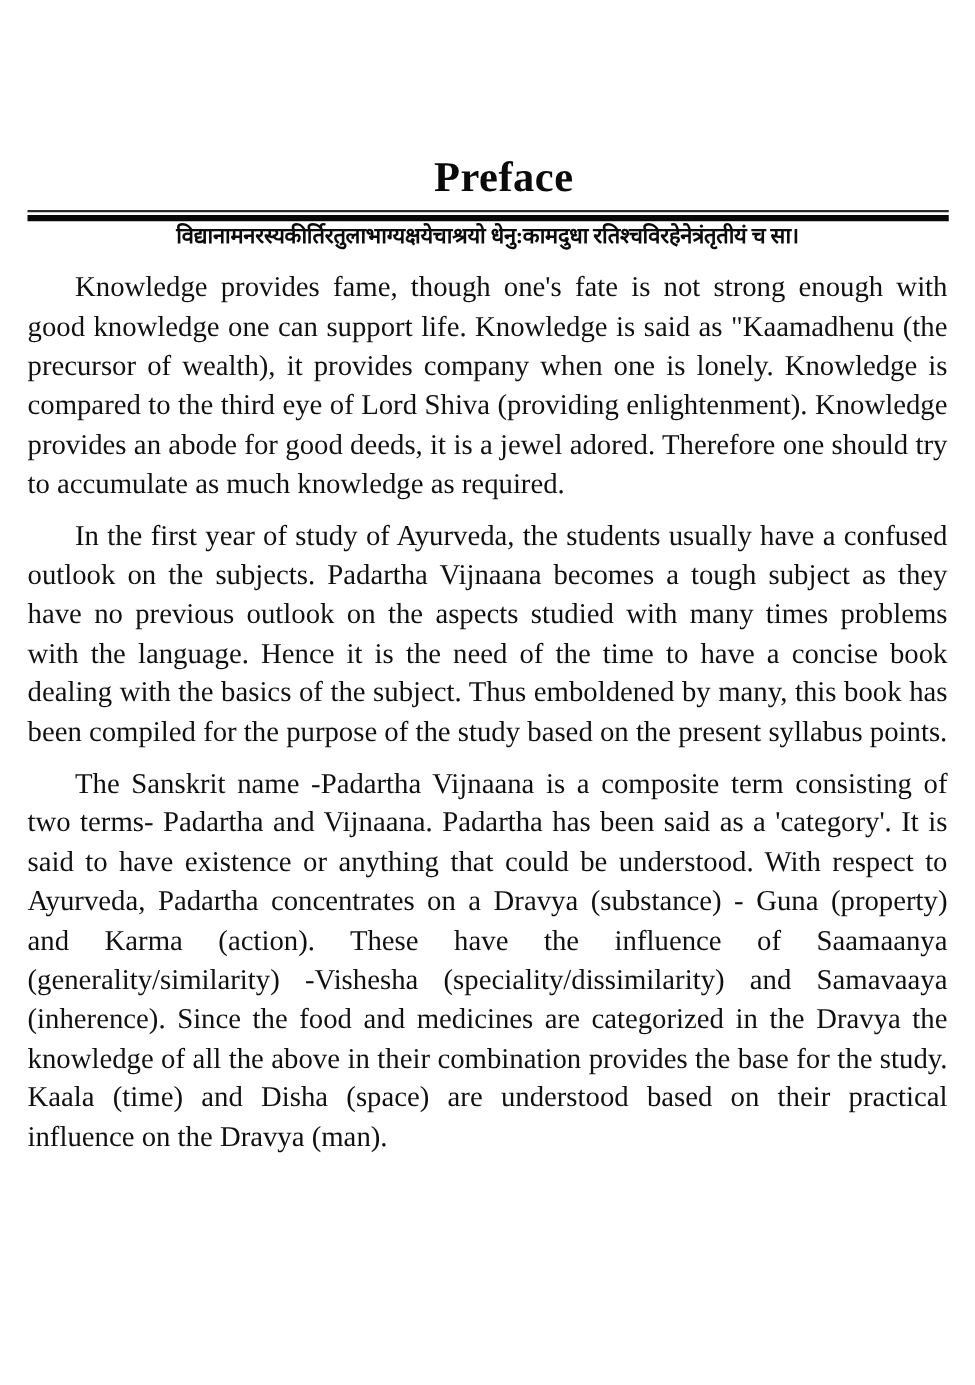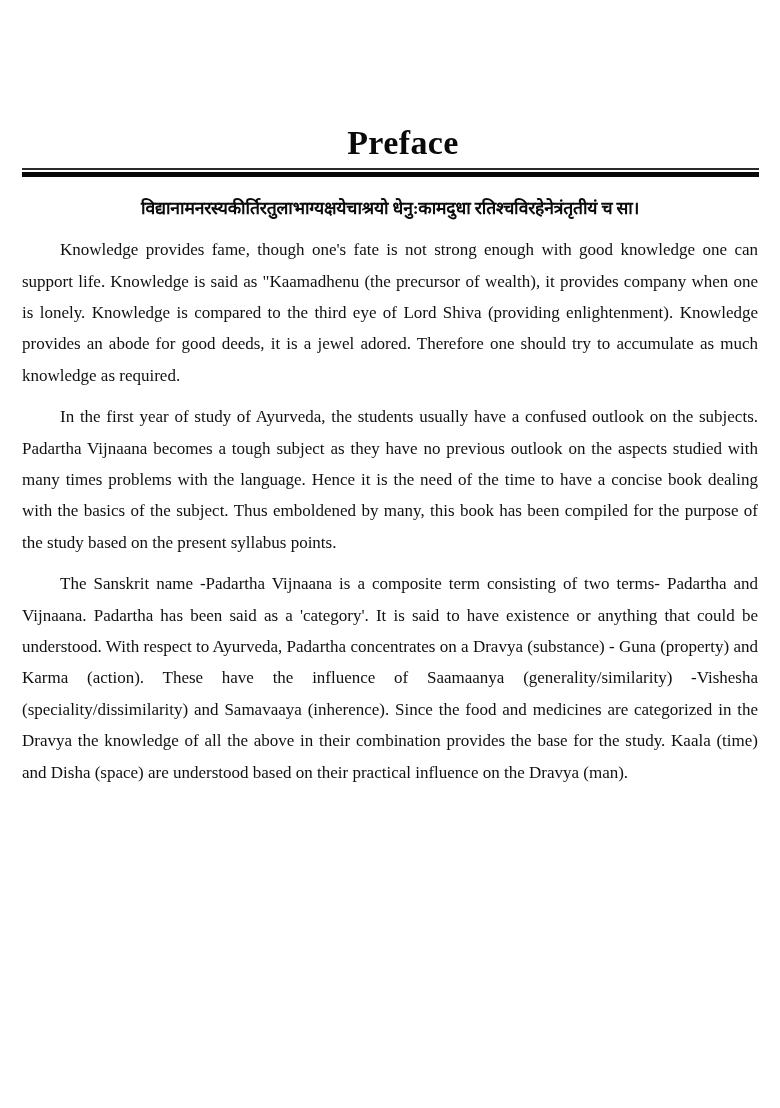--- a/index.html
+++ b/index.html
@@ -50,21 +50,21 @@
     width: 100%;
   }
   .rule-thick {
     height: 5px;
     background: #080808;
     width: 100%;
   }
 
   
   .verse {
-    margin: 20px auto 0 auto;
+    margin: 0 auto 0 auto;
     width: 700px;
     text-align: center;
     font-family: "Liberation Serif", "DejaVu Serif", serif;
     font-weight: bold;
     color: #0b0b0b;
   }
   .verse-line {
     font-size: 17.5px;
     line-height: 1.32;
     white-space: nowrap;
@@ -76,21 +76,21 @@
 
   
   .body-text {
     margin: 0 auto;
     width: 736px;
     padding-top: 14px;
   }
 
   .para {
     font-family: "Liberation Serif", "DejaVu Serif", serif;
-    font-size: 17px;
+    font-size: 23px;
     line-height: 31.4px;
     color: #101010;
     text-align: justify;
     text-justify: inter-word;
     margin: 0 0 10px 0;
     text-indent: 38px;
     -webkit-font-smoothing: antialiased;
   }
   .para:last-child {
     margin-bottom: 0;

